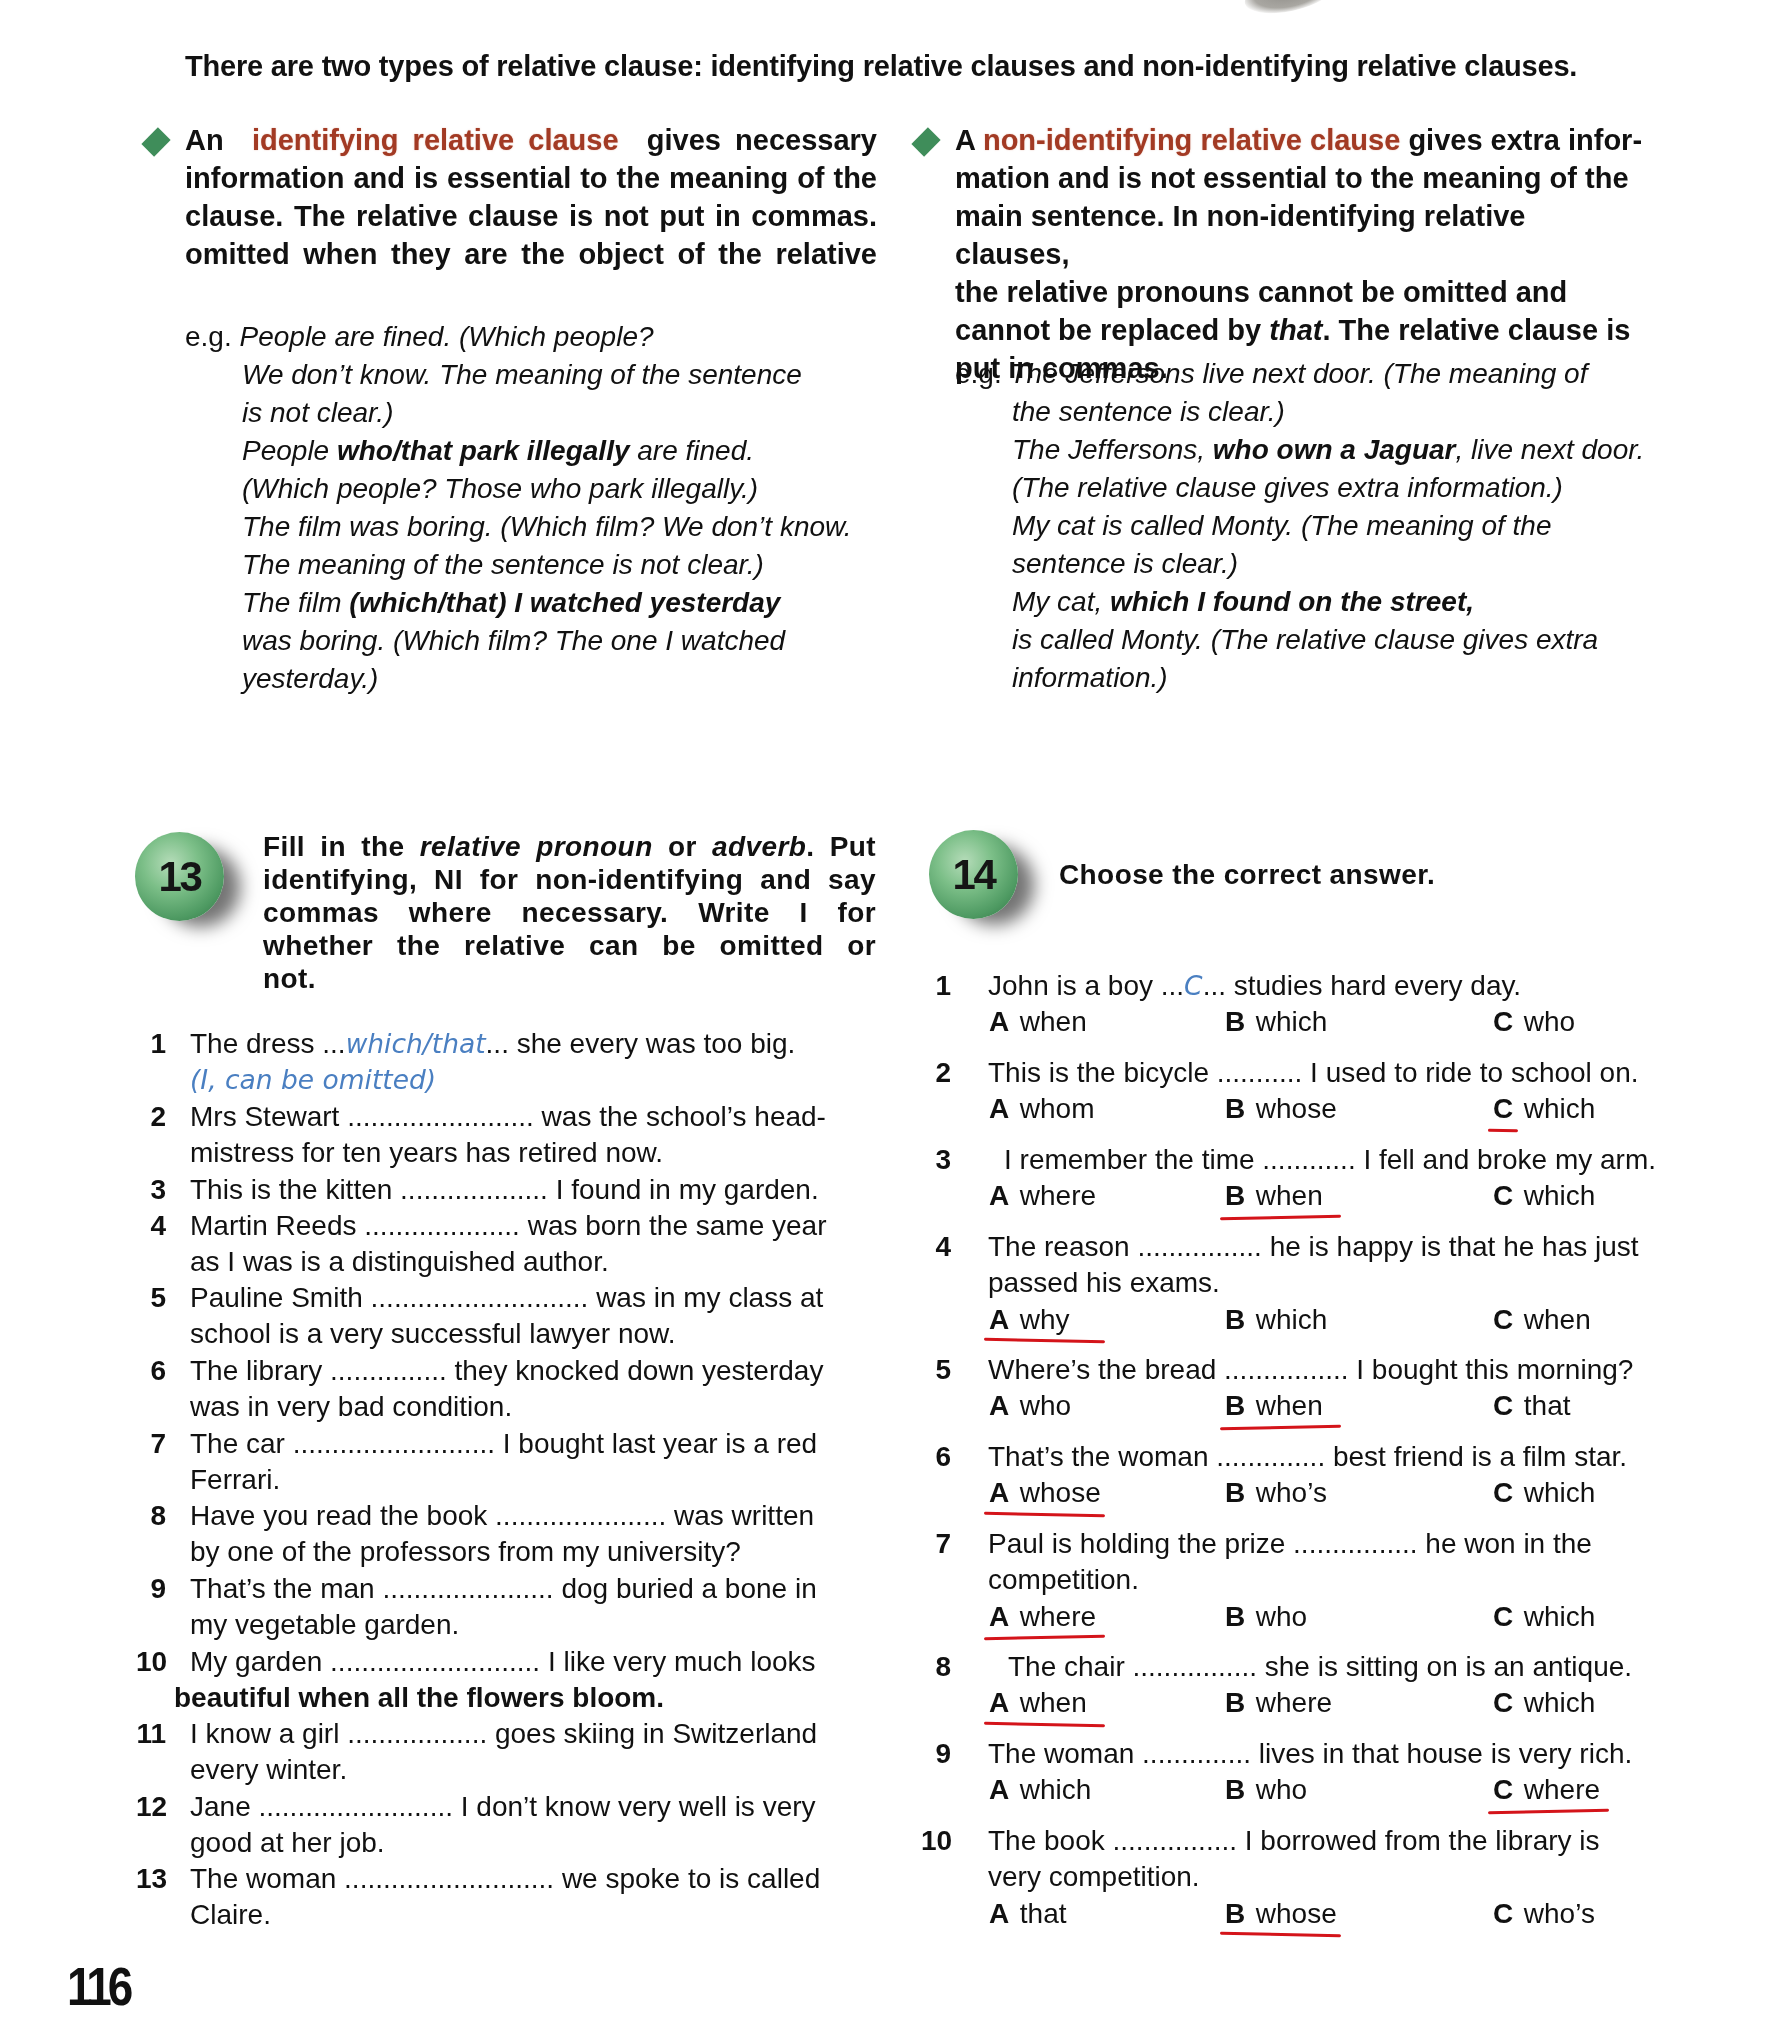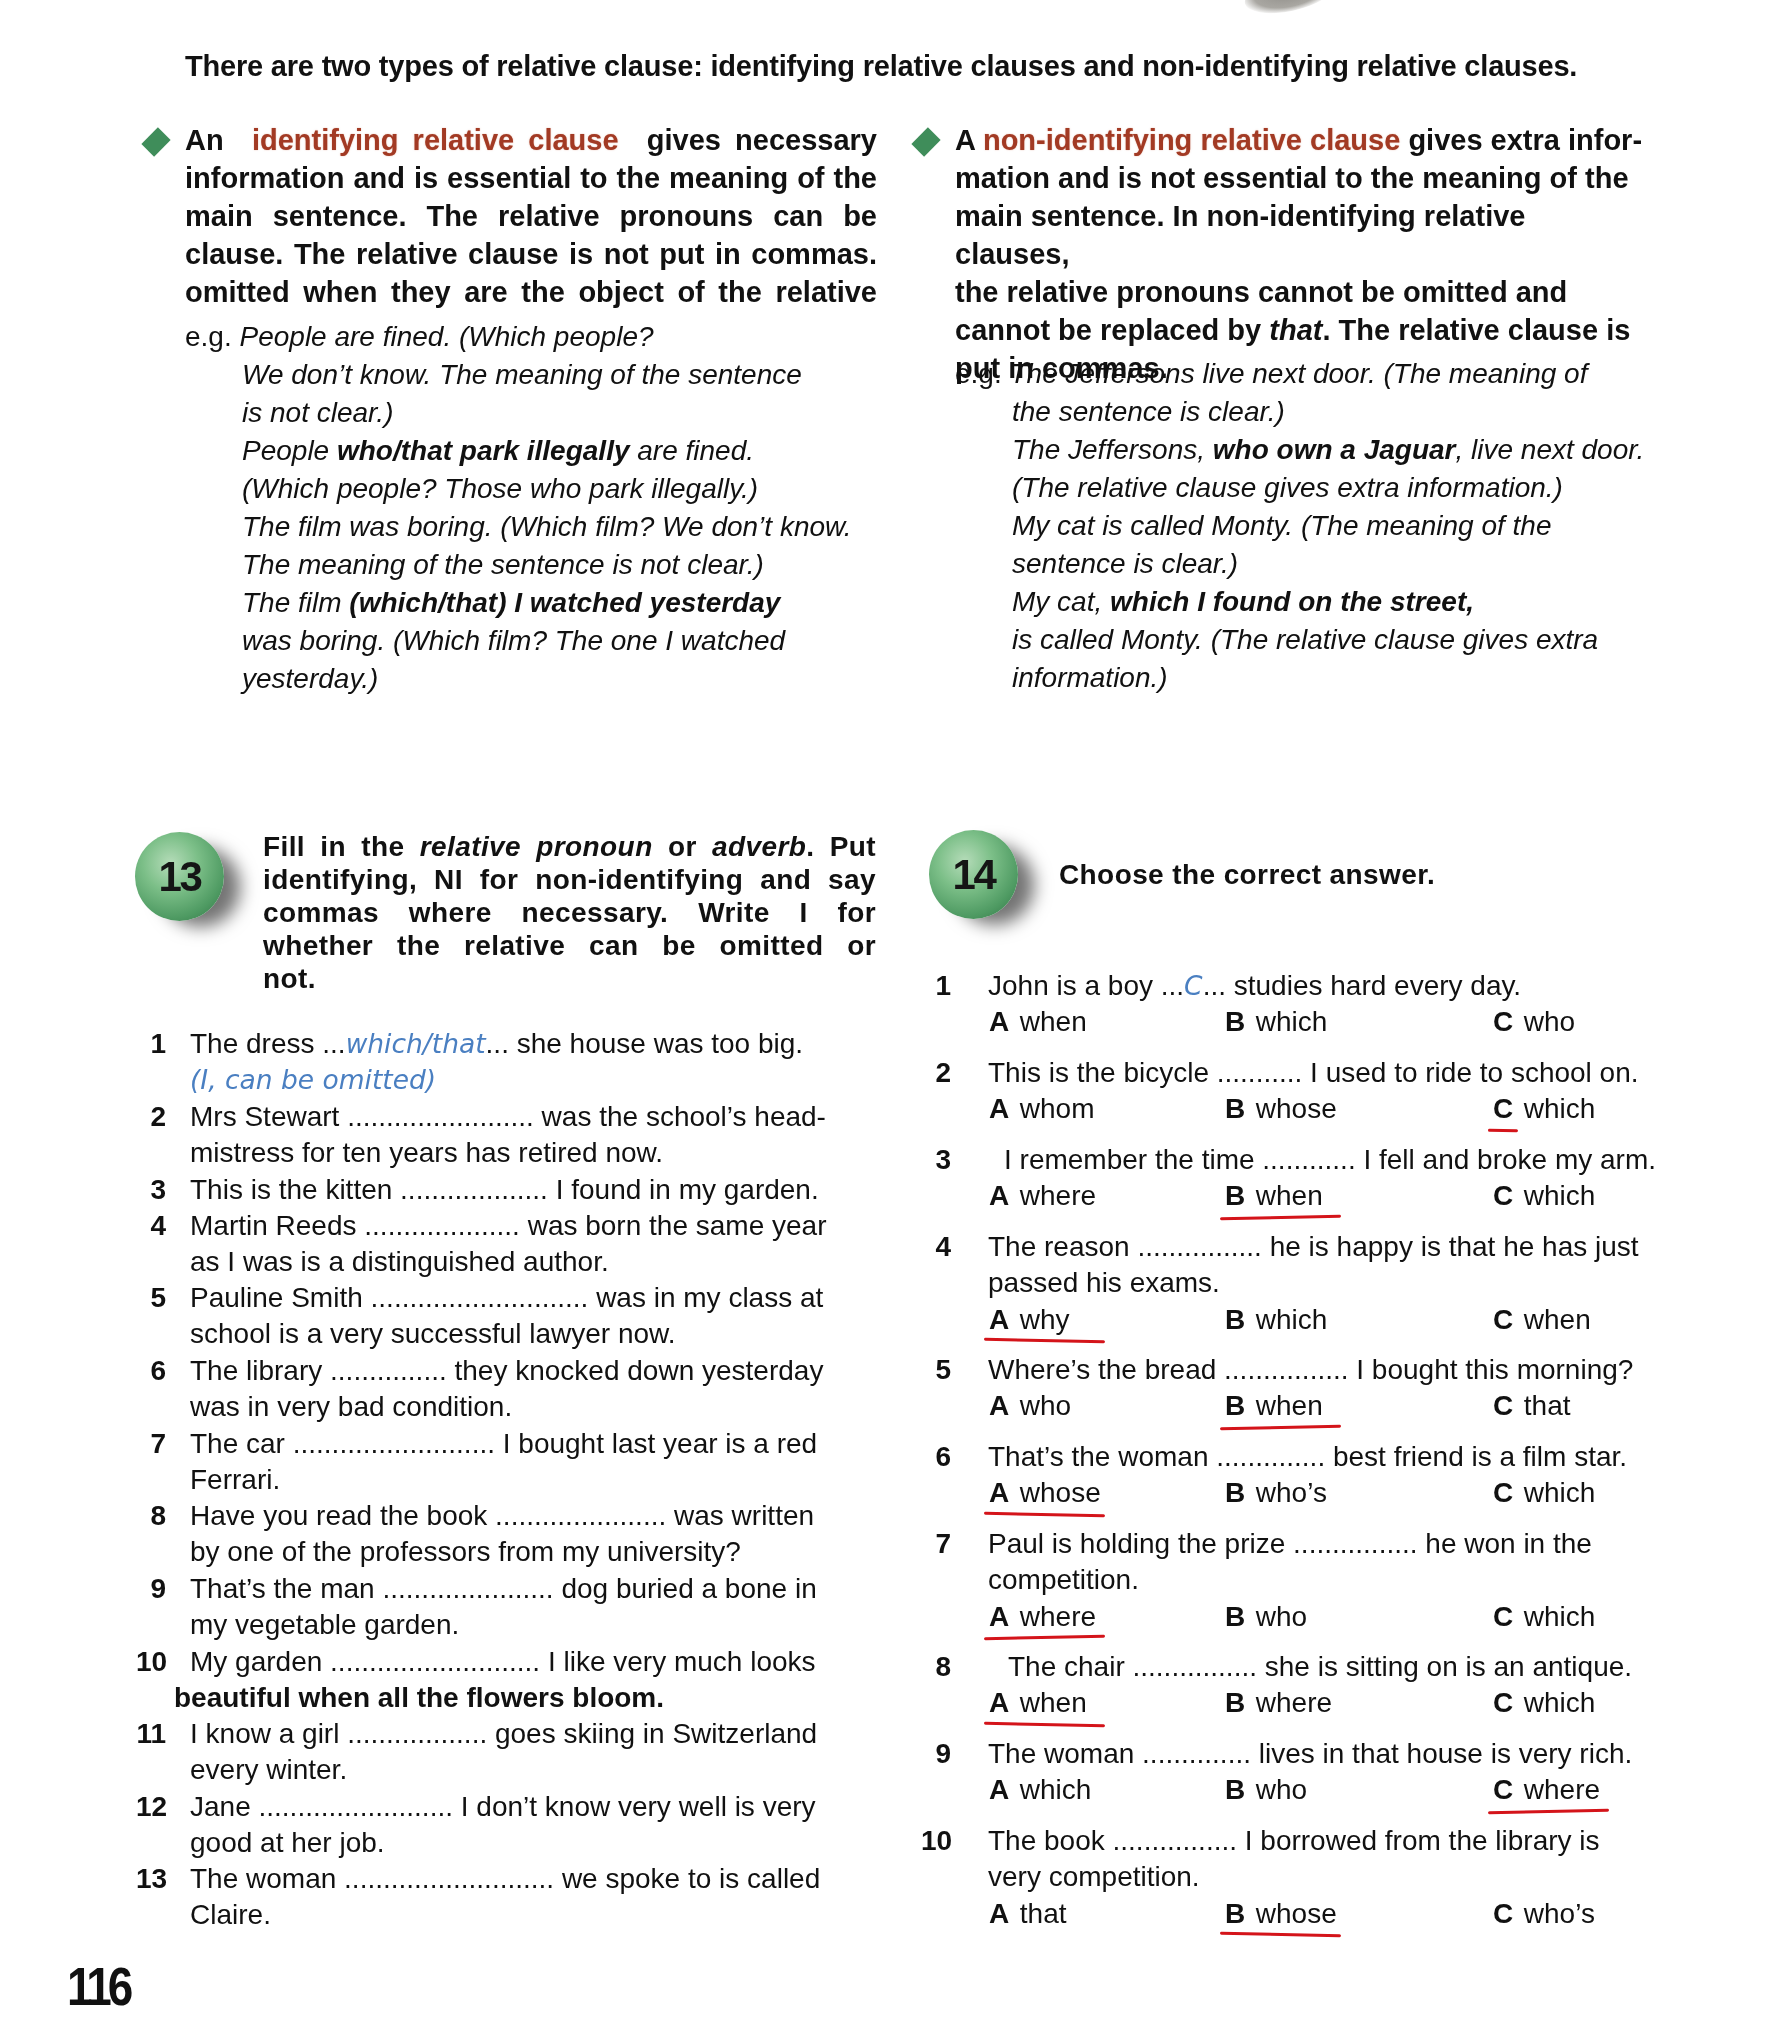--- a/index.html
+++ b/index.html
@@ -38,21 +38,20 @@
 <body>
 
 <div class="blob"></div>
 
 <div class="abs intro">There are two types of relative clause: identifying relative clauses and non-identifying relative clauses.</div>
 
 <div class="diamond" style="left:147px; top:133px;"></div>
 <div class="abs rule-col" style="left:185px; top:121px; width:692px;">
   <div style="text-align-last:justify;"><span>An</span>&nbsp;&nbsp;<span class="hl">identifying relative clause</span>&nbsp;&nbsp;<span>gives necessary</span></div>
   <div style="text-align-last:justify;">information and is essential to the meaning of the</div>
-  <div style="text-align-last:justify;">main sentence. The relative pronouns can be</div>
   <div style="text-align-last:justify;">clause. The relative clause is not put in commas.</div>
   <div style="text-align-last:justify;">omitted when they are the object of the relative</div>
 </div>
 <div class="abs eg" style="left:185px; top:318px; width:711px;">
   <div class="eg-row"><span style="font-style:normal;">e.g.</span> <span>People are fined. (Which people?</span></div>
   <div class="eg-row" style="padding-left:57px;">We don’t know. The meaning of the sentence</div>
   <div class="eg-row" style="padding-left:57px;">is not clear.)</div>
   <div class="eg-row" style="padding-left:57px;"><span>People </span><span class="b">who/that park illegally</span><span> are fined.</span></div>
   <div class="eg-row" style="padding-left:57px;">(Which people? Those who park illegally.)</div>
   <div class="eg-row" style="padding-left:57px;">The film was boring. (Which film? We don’t know.</div>
@@ -91,21 +90,21 @@
   <div style="text-align-last:justify;">identifying, NI for non-identifying and say</div>
   <div style="text-align-last:justify;">commas where necessary. Write I for</div>
   <div style="text-align-last:justify;">whether the relative can be omitted or</div>
   <div>not.</div>
 </div>
 
 <div id="ex13-items">
     <div class="item" style="left: 136px; top: 1026px; width: 749px;">
       <span class="num" style="left: 0px; top: 0px;">1</span>
       <span class="txt hand" style="left: 54px; top: 36px;">(I, can be omitted)</span>
-      <span class="txt" style="left: 54px; top: 0px;"><span>The dress ...</span><span class="hand">which/that</span><span>... she house was too big.</span></span>
+      <span class="txt" style="left: 54px; top: 0px;"><span>The dress ...</span><span class="hand">which/that</span><span>... she every was too big.</span></span>
     </div>
     <div class="item" style="left: 136px; top: 1099px; width: 749px;">
       <span class="num" style="left: 0px; top: 0px;">2</span>
       <span class="txt" style="left: 54px; top: 0px;">Mrs Stewart ........................ was the school’s head-</span>
       <span class="txt" style="left: 54px; top: 36px;">mistress for ten years has retired now.</span>
     </div>
     <div class="item" style="left: 136px; top: 1172px; width: 749px;">
       <span class="num" style="left: 0px; top: 0px;">3</span>
       <span class="txt" style="left: 54px; top: 0px;">This is the kitten  ................... I found in my garden.</span>
     </div>

